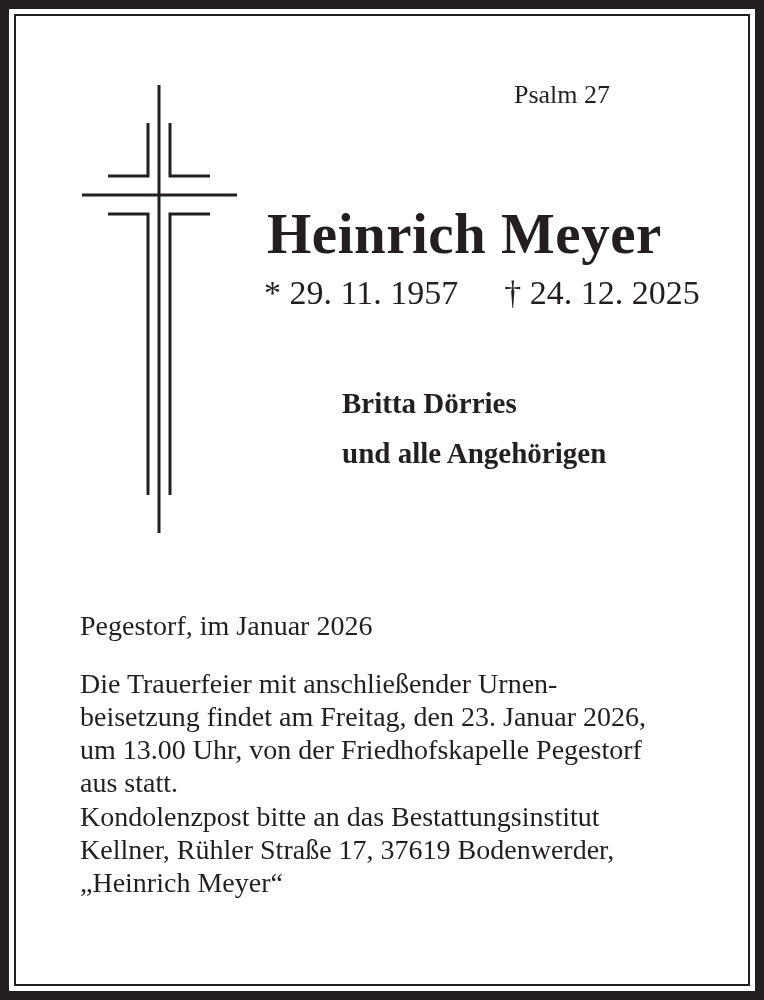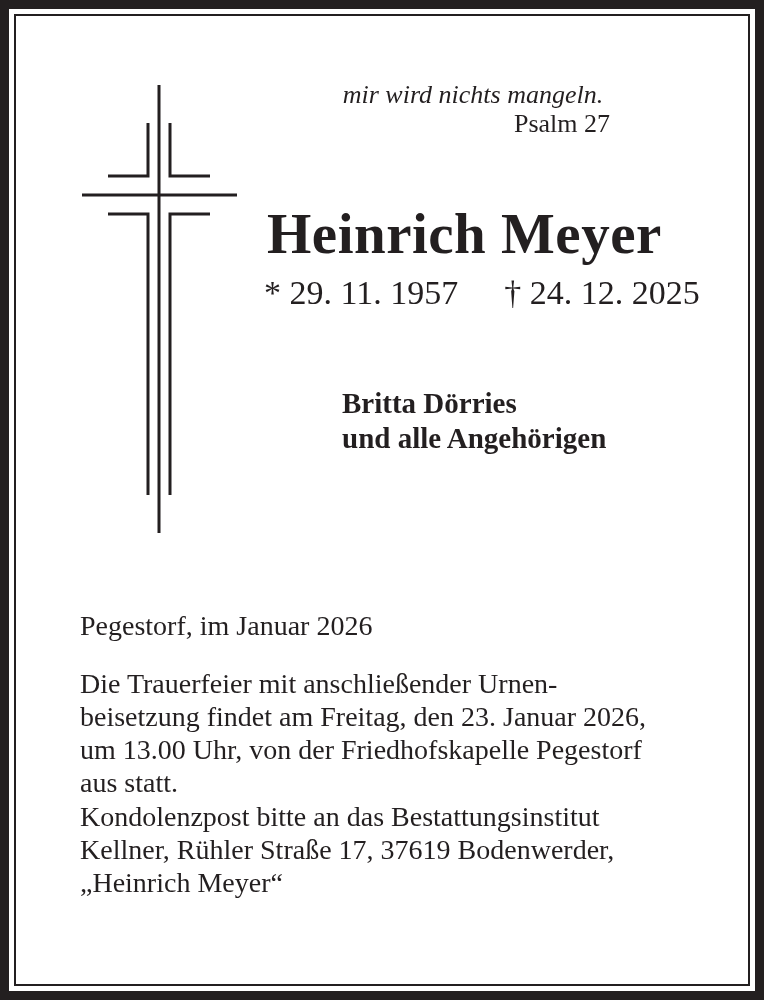--- a/index.html
+++ b/index.html
@@ -29,21 +29,21 @@
     letter-spacing:0.5px;
   }
   .dates{
     position:absolute;left:264px;top:278px;
     font-size:34px;line-height:29px;display:flex;gap:46px;white-space:nowrap;
   }
   .mourners{
     position:absolute;left:342px;top:386px;
     font-size:29px;line-height:35px;font-weight:bold;white-space:nowrap;
   }
-  .mourners .m-all{}
+  .mourners .m-all{margin-top:15px;}
 
   .dateline{
     position:absolute;left:80px;top:611px;
     font-size:28px;line-height:29px;white-space:nowrap;
   }
   .funeral{
     position:absolute;left:80px;top:667px;
     font-size:28px;line-height:33px;white-space:nowrap;
   }
   .condolence{
@@ -62,21 +62,20 @@
   <svg class="cross-svg" viewBox="0 0 764 1000" fill="none" stroke="#231f20" stroke-width="3">
     <line x1="159" y1="85" x2="159" y2="533"></line>
     <line x1="82" y1="195" x2="237" y2="195"></line>
     <polyline points="148,123 148,176 108,176"></polyline>
     <polyline points="170,123 170,176 210,176"></polyline>
     <polyline points="108,214 148,214 148,495"></polyline>
     <polyline points="210,214 170,214 170,495"></polyline>
   </svg>
 
   <div class="quote">
-    <div class="q-line">mir wird nichts mangeln.</div>
     <div class="q-attr">Psalm 27</div>
   </div>
 
   <h1 class="name">Heinrich Meyer</h1>
 
   <div class="dates">
     <span>* 29. 11. 1957</span>
     <span>† 24. 12. 2025</span>
   </div>
 

